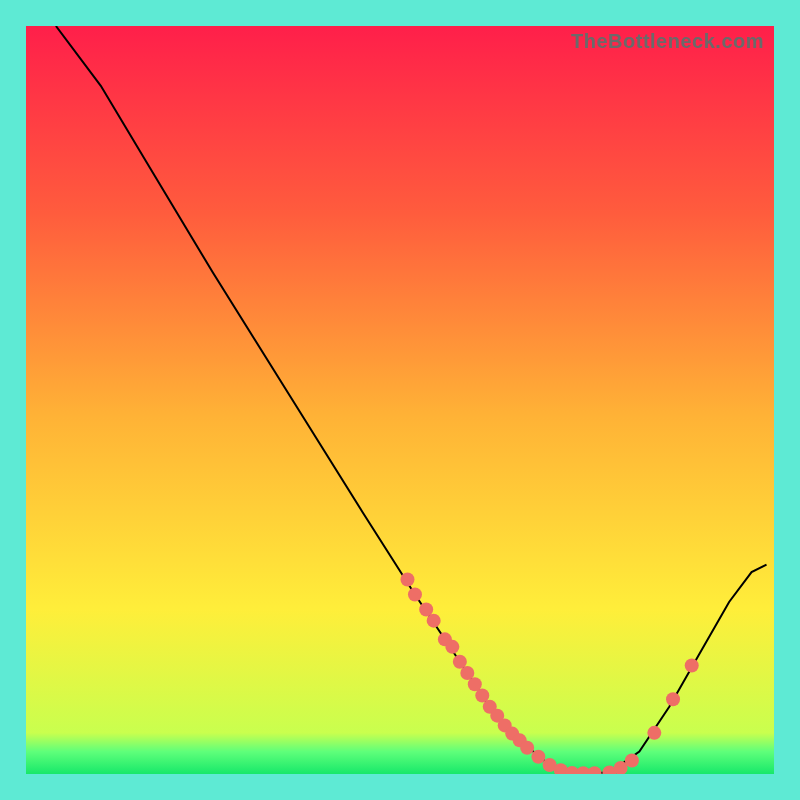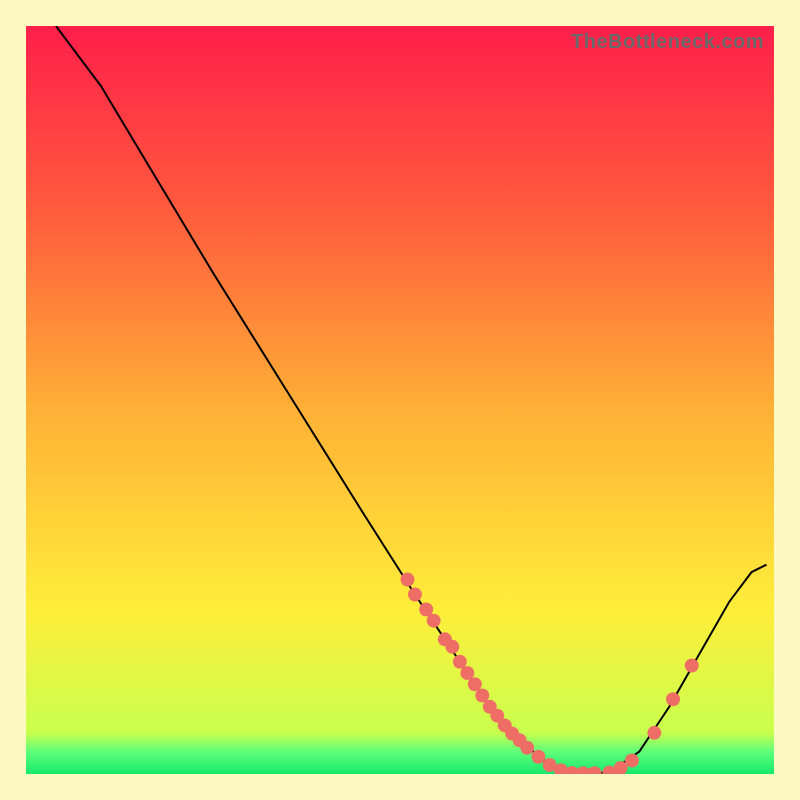--- a/index.html
+++ b/index.html
@@ -8,21 +8,21 @@
     width: 800px;
     height: 800px;
     background: #000;
     overflow: hidden;
     font-family: Arial, Helvetica, sans-serif;
   }
   .stage {
     position: relative;
     width: 800px;
     height: 800px;
-    background: #fef9c3;
+    background: #5eead4;
   }
   .plot-area {
     position: absolute;
     left: 26px;
     top: 26px;
     width: 748px;
     height: 748px;
   }
   .gradient-bg {
     position: absolute;

